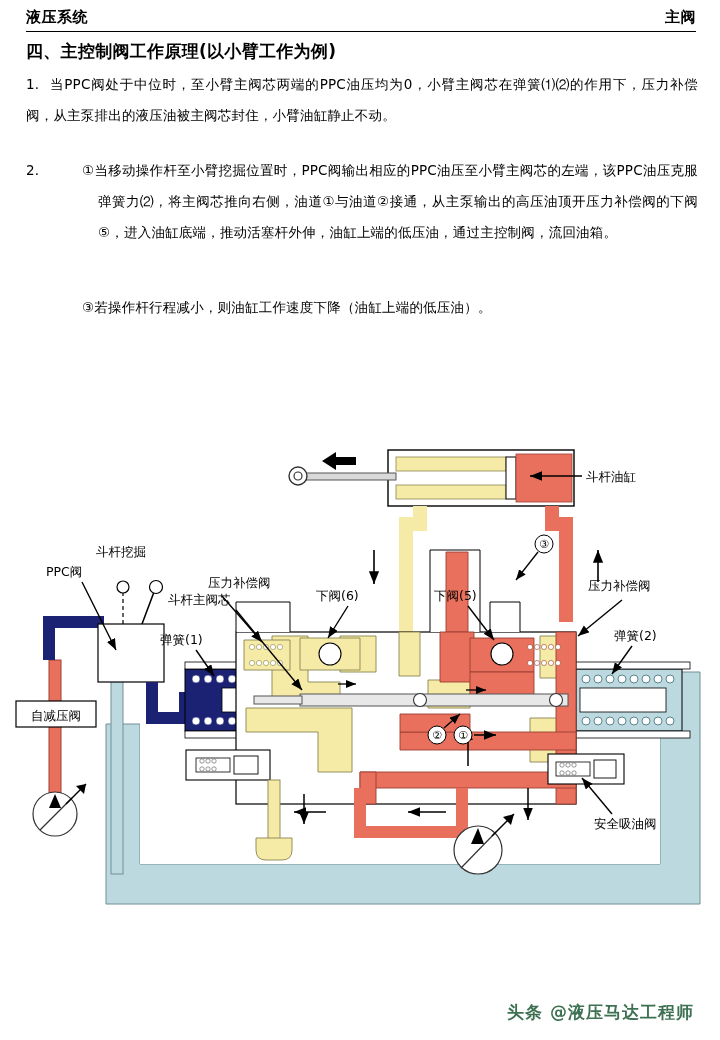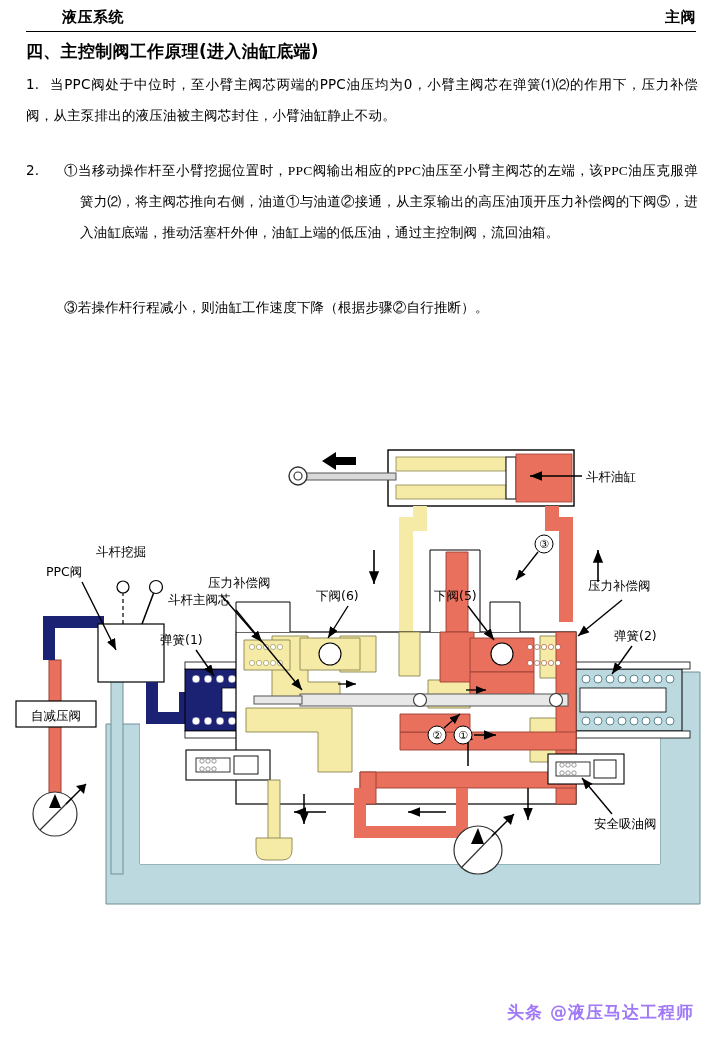--- a/index.html
+++ b/index.html
@@ -30,21 +30,20 @@
     width: 670px;
     height: 26px;
   }
   .runhead .rh-left {
     position: absolute;
     left: 0;
     top: 0;
     font-size: 15px;
     font-weight: bold;
     letter-spacing: 0.5px;
-    margin-left: 36px;
   }
   .runhead .rh-right {
     position: absolute;
     right: 0;
     top: 0;
     font-size: 15px;
     font-weight: bold;
     letter-spacing: 0.5px;
     text-align: right;
   }
@@ -93,34 +92,33 @@
     top: 155px;
     width: 672px;
   }
   .p2 .marker {
     position: absolute;
     left: 0;
     top: 0;
   }
   .p2 .blk {
     display: block;
-    margin-left: 38px;
-    font-family: Liberation Serif, serif;
+    margin-left: 56px;
   }
   .p2 .blk.hang { text-indent: -16px; padding-left: 16px; }
   .p2 .gap { display: block; height: 22px; }
 
   
   .watermark {
     position: absolute;
     right: 26px;
     bottom: 16px;
     font-size: 17px;
     font-weight: bold;
-    color: #8b5cf6;
+    color: #14532d;
     opacity: 0.82;
     letter-spacing: 1px;
   }
 
   
   .diagram {
     position: absolute;
     left: 0;
     top: 432px;
     width: 720px;
@@ -142,33 +140,33 @@
 <body>
 
 <div class="page">
 
   <div class="runhead">
     <div class="rh-left">液压系统</div>
     <div class="rh-right">主阀</div>
     <div class="rh-rule"></div>
   </div>
 
-  <div class="sec-title">四、主控制阀工作原理(进入油缸底端)</div>
+  <div class="sec-title">四、主控制阀工作原理(以小臂工作为例)</div>
 
   <div class="para p1">
     <span class="marker">1.</span>
     <span class="ptext ln-first">当PPC阀处于中位时，至小臂主阀芯两端的PPC油压均为0，小臂主阀芯在弹簧⑴⑵的作用下，压力补偿阀，从主泵排出的液压油被主阀芯封住，小臂油缸静止不动。</span>
   </div>
 
   <div class="para p2">
     <span class="marker">2.</span>
     <span class="blk hang">①当移动操作杆至小臂挖掘位置时，PPC阀输出相应的PPC油压至小臂主阀芯的左端，该PPC油压克服弹簧力⑵，将主阀芯推向右侧，油道①与油道②接通，从主泵输出的高压油顶开压力补偿阀的下阀⑤，进入油缸底端，推动活塞杆外伸，油缸上端的低压油，通过主控制阀，流回油箱。</span>
     <span class="gap"></span>
     <span class="gap"></span>
-    <span class="blk hang">③若操作杆行程减小，则油缸工作速度下降（根据步骤②自行推断）。</span>
+    <span class="blk hang">③若操作杆行程减小，则油缸工作速度下降（油缸上端的低压油）。</span>
   </div>
 
   <div class="diagram">
     <svg width="720" height="492" viewBox="0 0 720 492" xmlns="http://www.w3.org/2000/svg">
       <defs>
         <marker id="ah" markerWidth="9" markerHeight="9" refX="8" refY="3.2" orient="auto">
           <path d="M0,0 L8,3.2 L0,6.4 z" fill="#000"></path>
         </marker>
       </defs>
 

